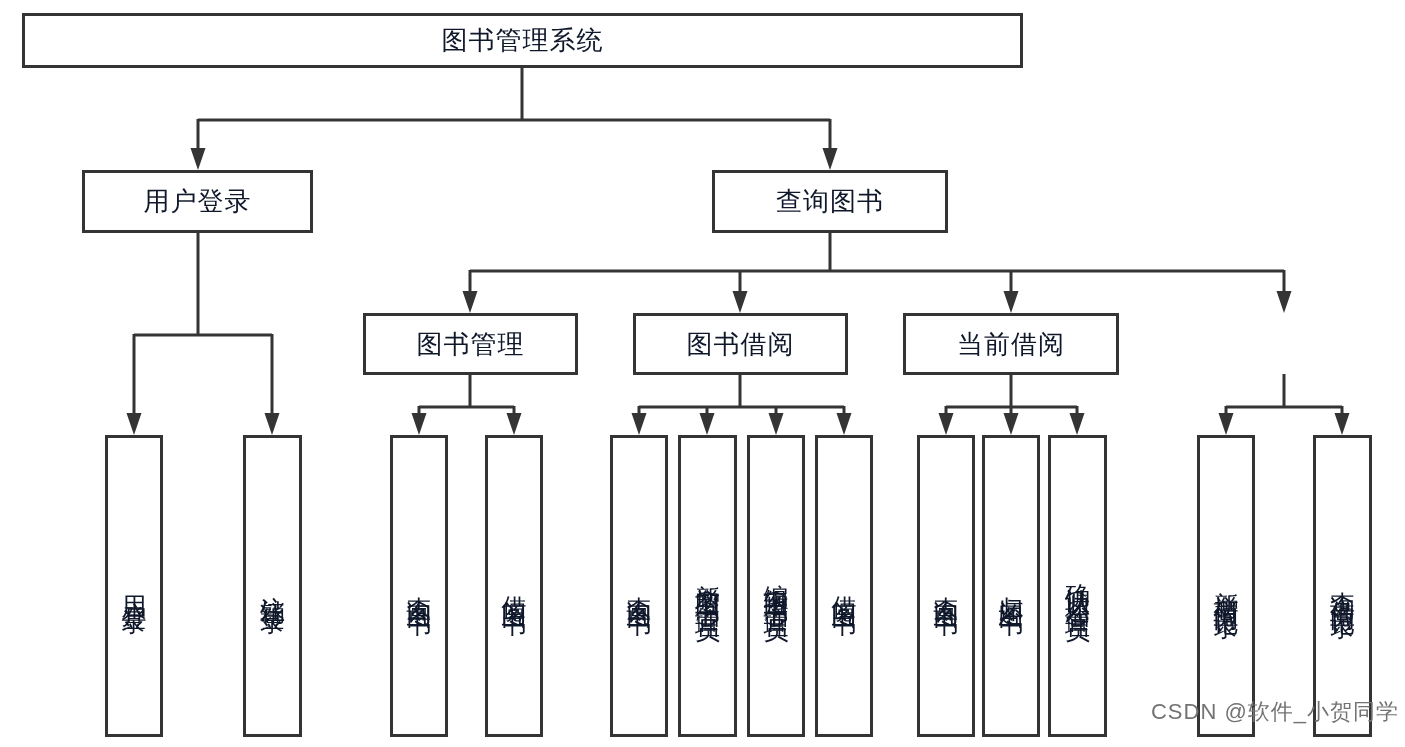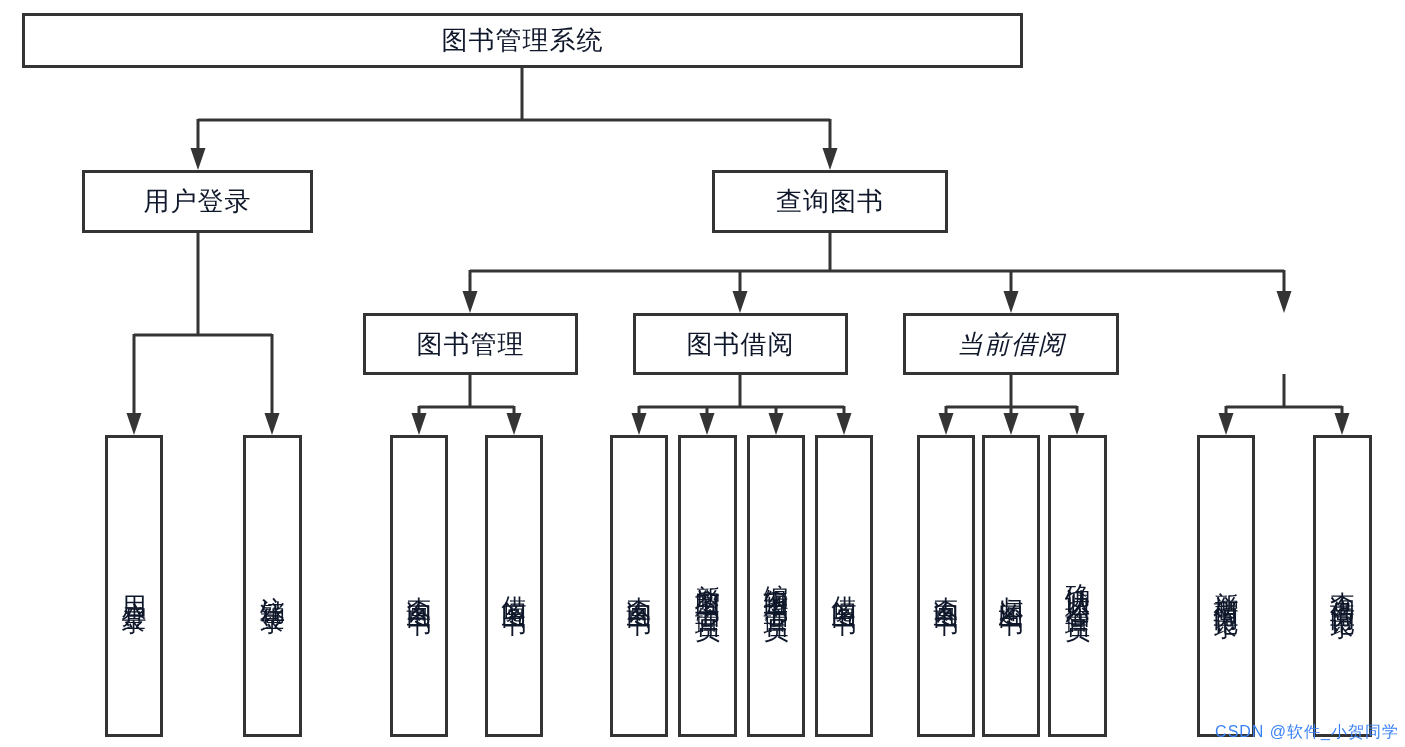--- a/index.html
+++ b/index.html
@@ -28,41 +28,41 @@
     font-size:25px;
     letter-spacing:5px;
     line-height:1;
   }
   
   #n-root        { left:22px;  top:13px;  width:1001px; height:55px; }
   #n-user-login  { left:82px;  top:170px; width:231px;  height:63px; }
   #n-book-mgmt   { left:712px; top:170px; width:236px;  height:63px; }
   #n-new-rec     { left:363px; top:313px; width:215px;  height:62px; }
   #n-borrow      { left:633px; top:313px; width:215px;  height:62px; }
-  #n-current     { left:903px; top:313px; width:216px;  height:62px;font-style:italic; }
+  #n-current     { left:903px; top:313px; width:216px;  height:62px; }
   #n-records     { left:1177px;top:313px; width:214px;  height:62px; }
   .leaf { top:435px; height:302px; }
   #l-ul-login    { left:105px;  width:58px; }
   #l-ul-logout   { left:243px;  width:59px; }
   #l-nr-query    { left:390px;  width:58px; }
   #l-nr-borrow   { left:485px;  width:58px; }
   #l-bb-query    { left:610px;  width:58px; }
   #l-bb-add      { left:678px;  width:59px; }
   #l-bb-edit     { left:747px;  width:58px; }
   #l-bb-borrow   { left:815px;  width:58px; }
   #l-cb-query    { left:917px;  width:58px; }
   #l-cb-return   { left:982px;  width:58px; }
   #l-cb-confirm  { left:1048px; width:59px; }
   #l-br-add      { left:1197px; width:58px; }
   #l-br-query    { left:1313px; width:59px; }
   .watermark {
     position:absolute;
-    right:6px; bottom:4px;
-    font-size:16px;
-    color:#3b82f6;
+    right:6px; bottom:20px;
+    font-size:22px;
+    color:#737373;
     letter-spacing:1px;
     white-space:nowrap;
   }
 </style>
 </head>
 <body>
 
 <div class="canvas">
 
   <svg class="wires" viewBox="0 0 1405 747" xmlns="http://www.w3.org/2000/svg" aria-hidden="true">

